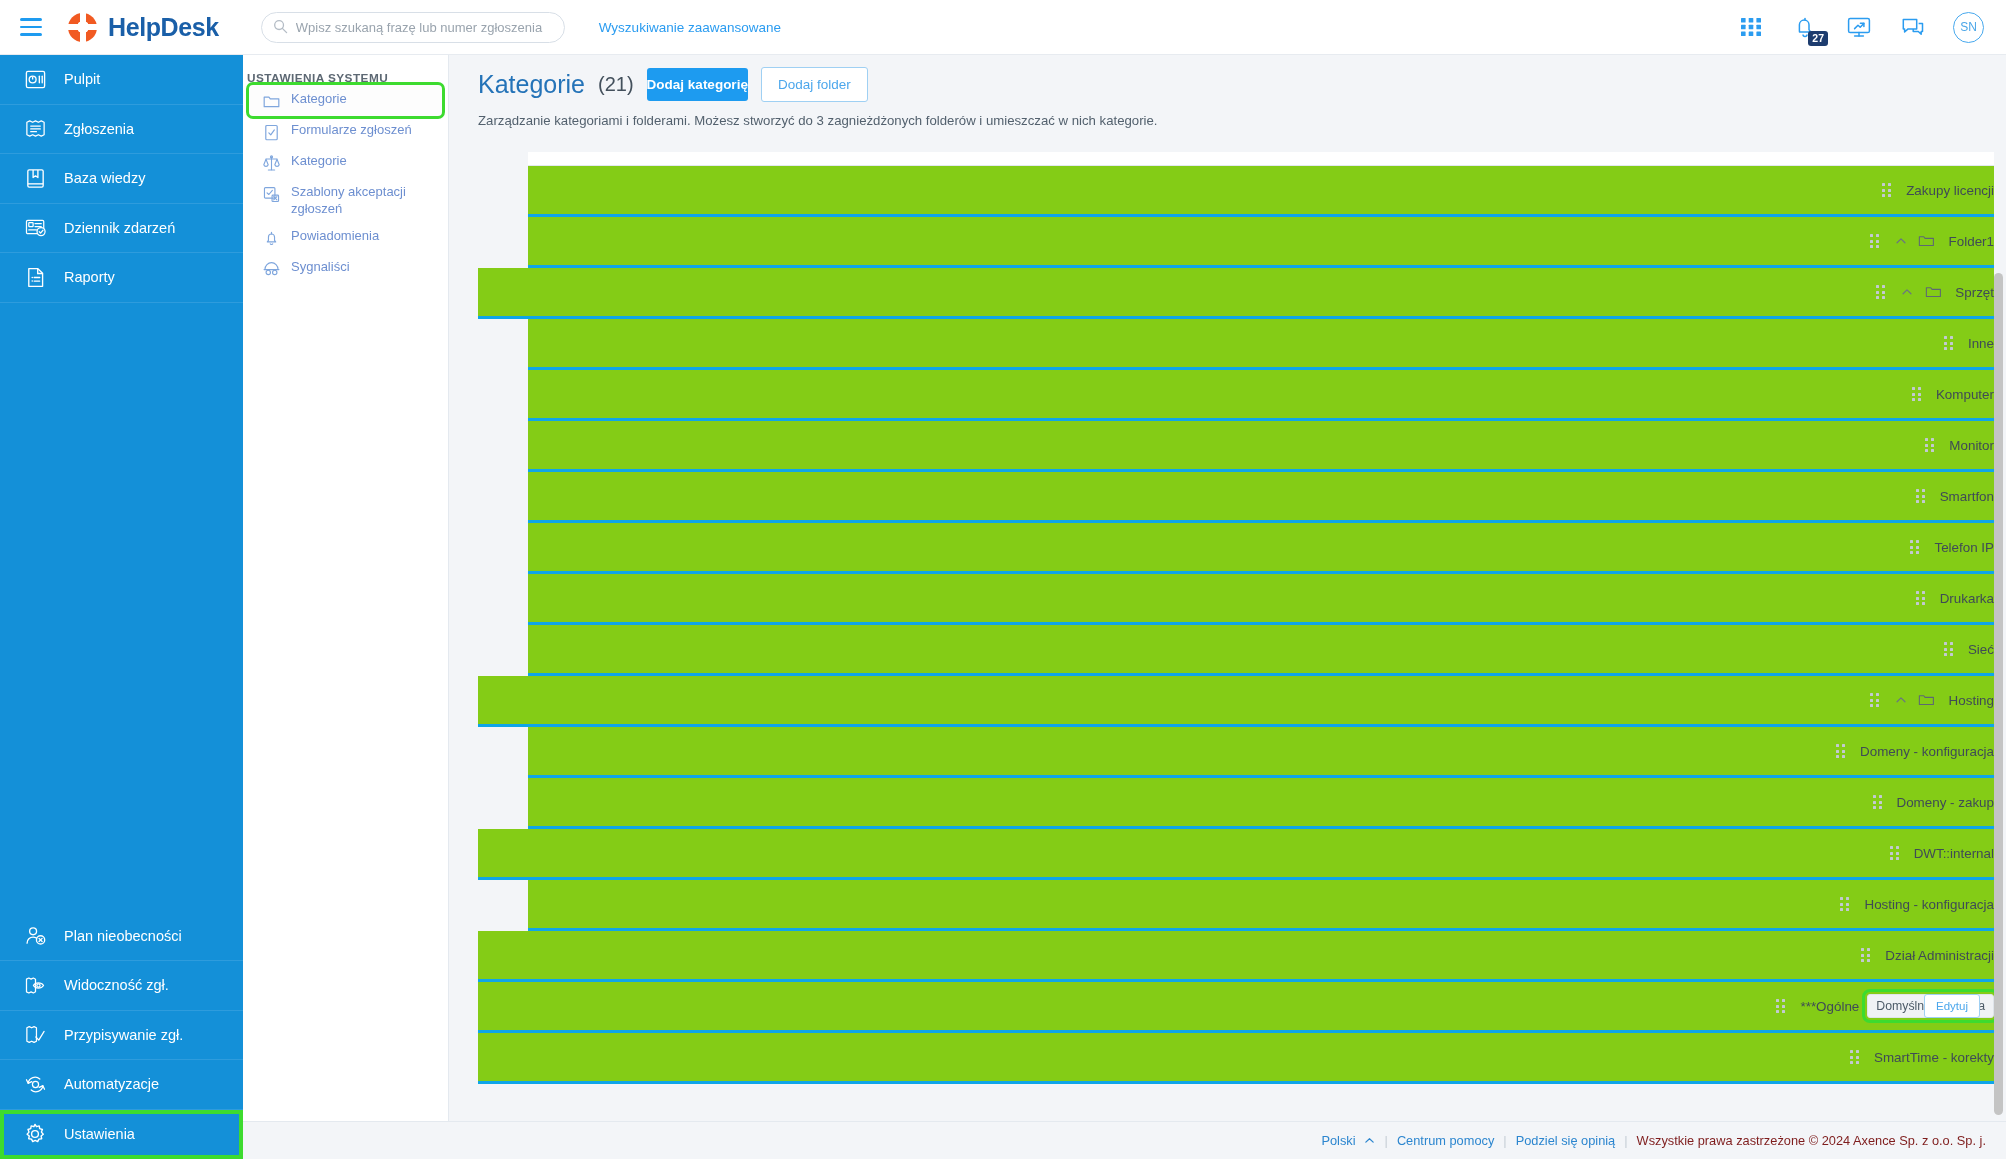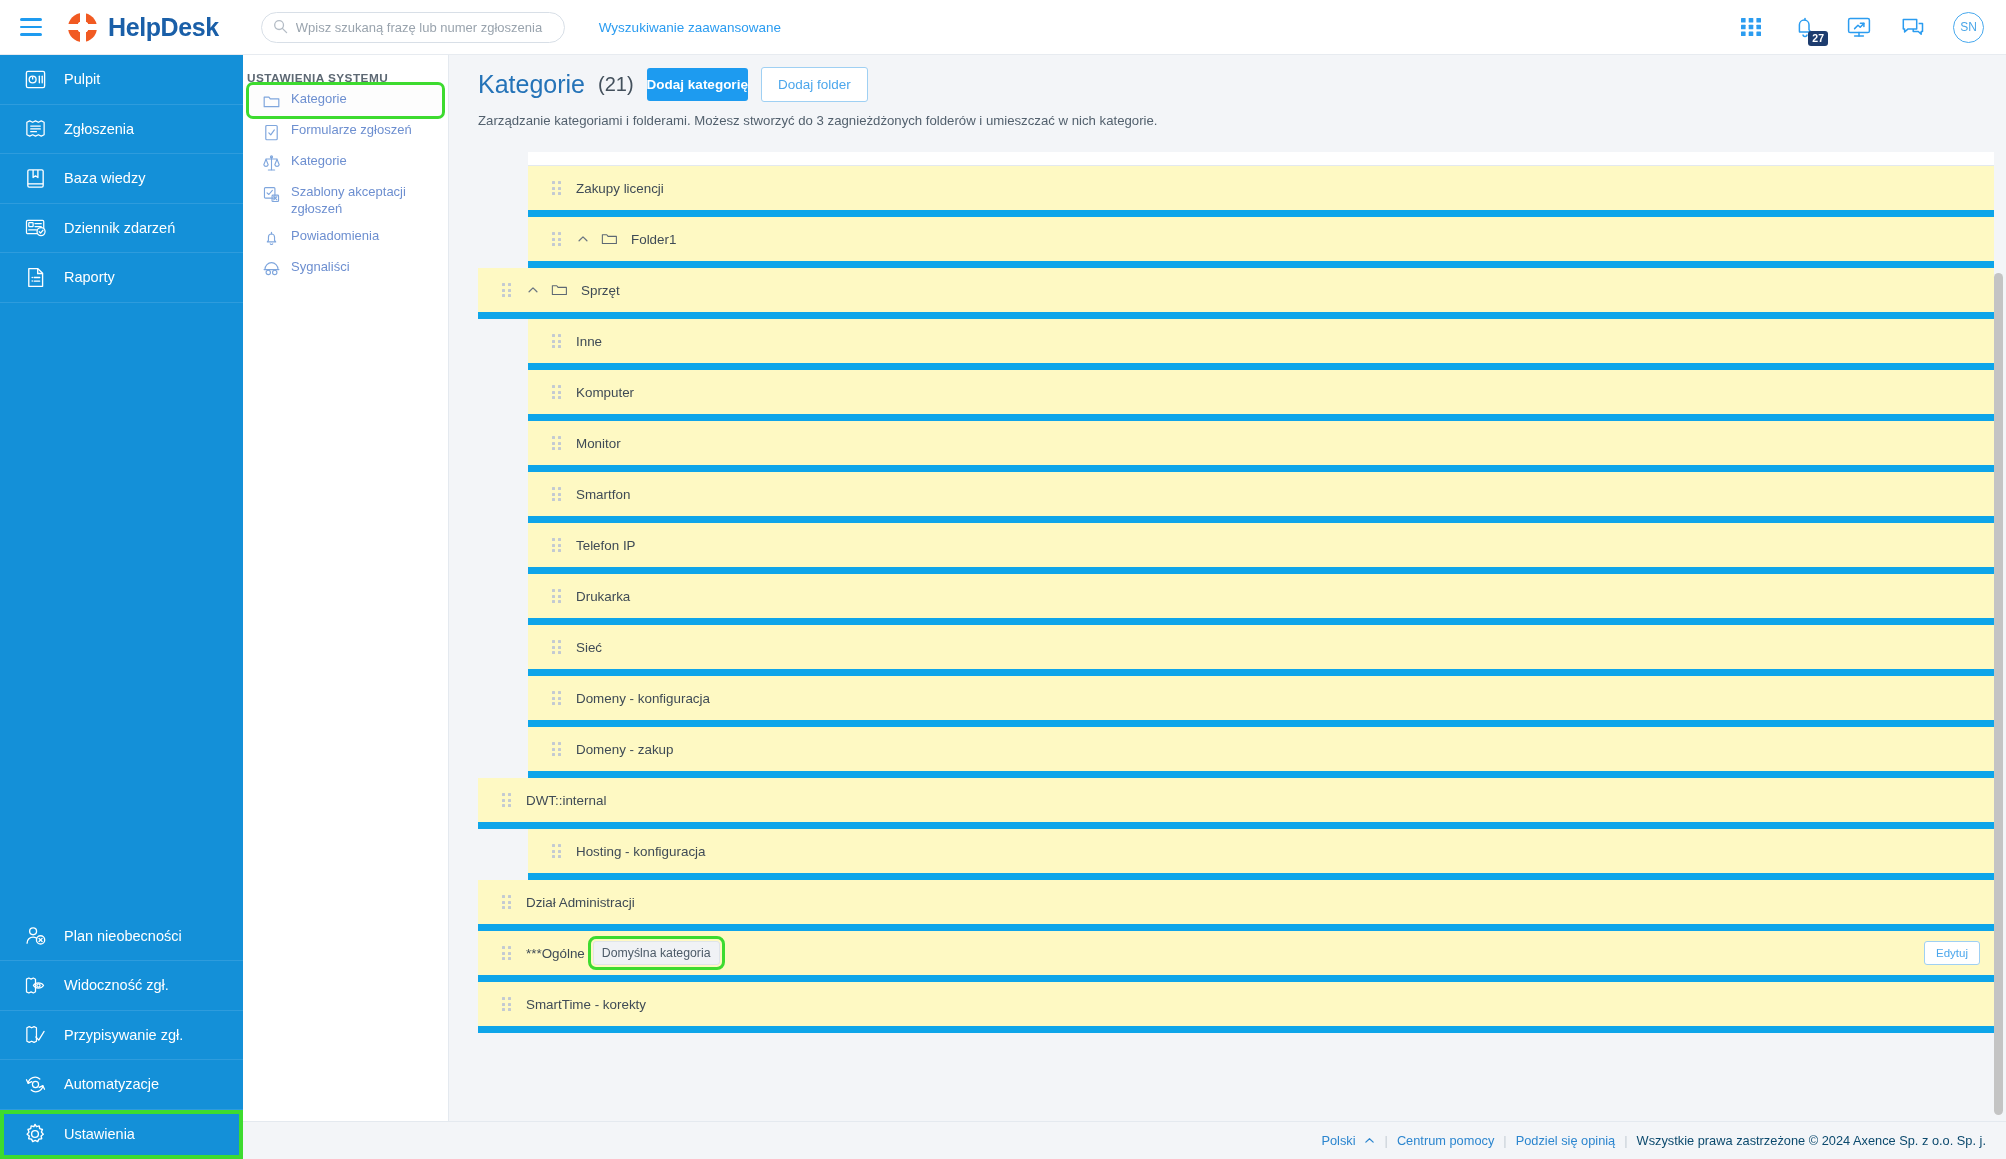--- a/index.html
+++ b/index.html
@@ -142,26 +142,27 @@
     font-size: 13.5px; padding: 9px 16px; cursor: pointer;
   }
   .page-sub { font-size: 13.2px; color: #53616e; margin-top: 11px; }
 
   
   .listwrap {
     position: absolute; top: 97px; left: 0; right: 0; bottom: 0;
     overflow: hidden; padding-right: 12px;
   }
   .row {
-    background: #fef9c3;
-    border-bottom: 7px solid #0ea5e9;
+    background: #84cc16;
+    border-bottom: 3px solid #0ea5e9;
     height: 51px;
     display: flex; align-items: center;
     position: relative;
     margin-left: 29px;
+    justify-content: flex-end;
   }
   .row.lvl1 { margin-left: 79px; }
   .row.folder { margin-left: 29px; }
   .row.nested-folder { margin-left: 79px; }
   .grip {
     width: 11px; height: 14px; margin-left: 24px; flex: 0 0 11px;
     display: grid; grid-template-columns: 3px 3px; grid-template-rows: 3px 3px 3px;
     gap: 2.5px 3px; cursor: grab;
   }
   .grip b { display:block; width:3px; height:3px; background:#c3cad2; border-radius:0.5px; }
@@ -204,21 +205,21 @@
   
   .footer {
     position: absolute; left: 243px; right: 0; bottom: 0; height: 38px;
     background: #f3f5f8; border-top: 1px solid #e4e9ef;
     display: flex; align-items: center; justify-content: flex-end;
     padding-right: 20px; gap: 0px;
     font-size: 12.8px; z-index: 18;
   }
   .footer a { color: #2c86cf; text-decoration: none; cursor: pointer; }
   .fsep { color: #c6ced6; margin: 0 9px; }
-  .fcopy { color: #0c4a6e; }
+  .fcopy { color: #7f1d1d; }
   .lang { display:flex; align-items:center; gap:7px; color:#2c86cf; cursor:pointer; }
 </style>
 </head>
 <body>
 
 <div class="topbar">
   <div class="hamburger">
     <span></span>
       <span></span>
       <span></span>
@@ -628,20 +629,41 @@
           <b></b>
           <b></b>
           <b></b>
           <b></b>
           <b></b>
           <b></b>
         </span>
       <span class="row-label">Sieć</span>
     </div>
 
+    <div class="row folder">
+      <span class="grip">
+          <b></b>
+          <b></b>
+          <b></b>
+          <b></b>
+          <b></b>
+          <b></b>
+        </span>
+      <span class="chev">
+        <svg viewBox="0 0 16 16" width="14" height="14" fill="none" stroke="#6a7582" stroke-width="1.4">
+            <path d="M3.5 10 L8 5.6 L12.5 10" stroke-linecap="round" stroke-linejoin="round"></path>
+          </svg>
+      </span>
+      <span class="folder-icon">
+        <svg viewBox="0 0 20 18" width="17" height="16" fill="none" stroke="#5d6873" stroke-width="1.25">
+            <path d="M1.6 4 h5.2 l1.5 1.9 h9.8 v8.5 h-16.5 Z" stroke-linejoin="round"></path>
+          </svg>
+      </span>
+      <span class="row-label">Hosting</span>
+    </div>
 
     <div class="row lvl1">
       <span class="grip">
           <b></b>
           <b></b>
           <b></b>
           <b></b>
           <b></b>
           <b></b>
         </span>

